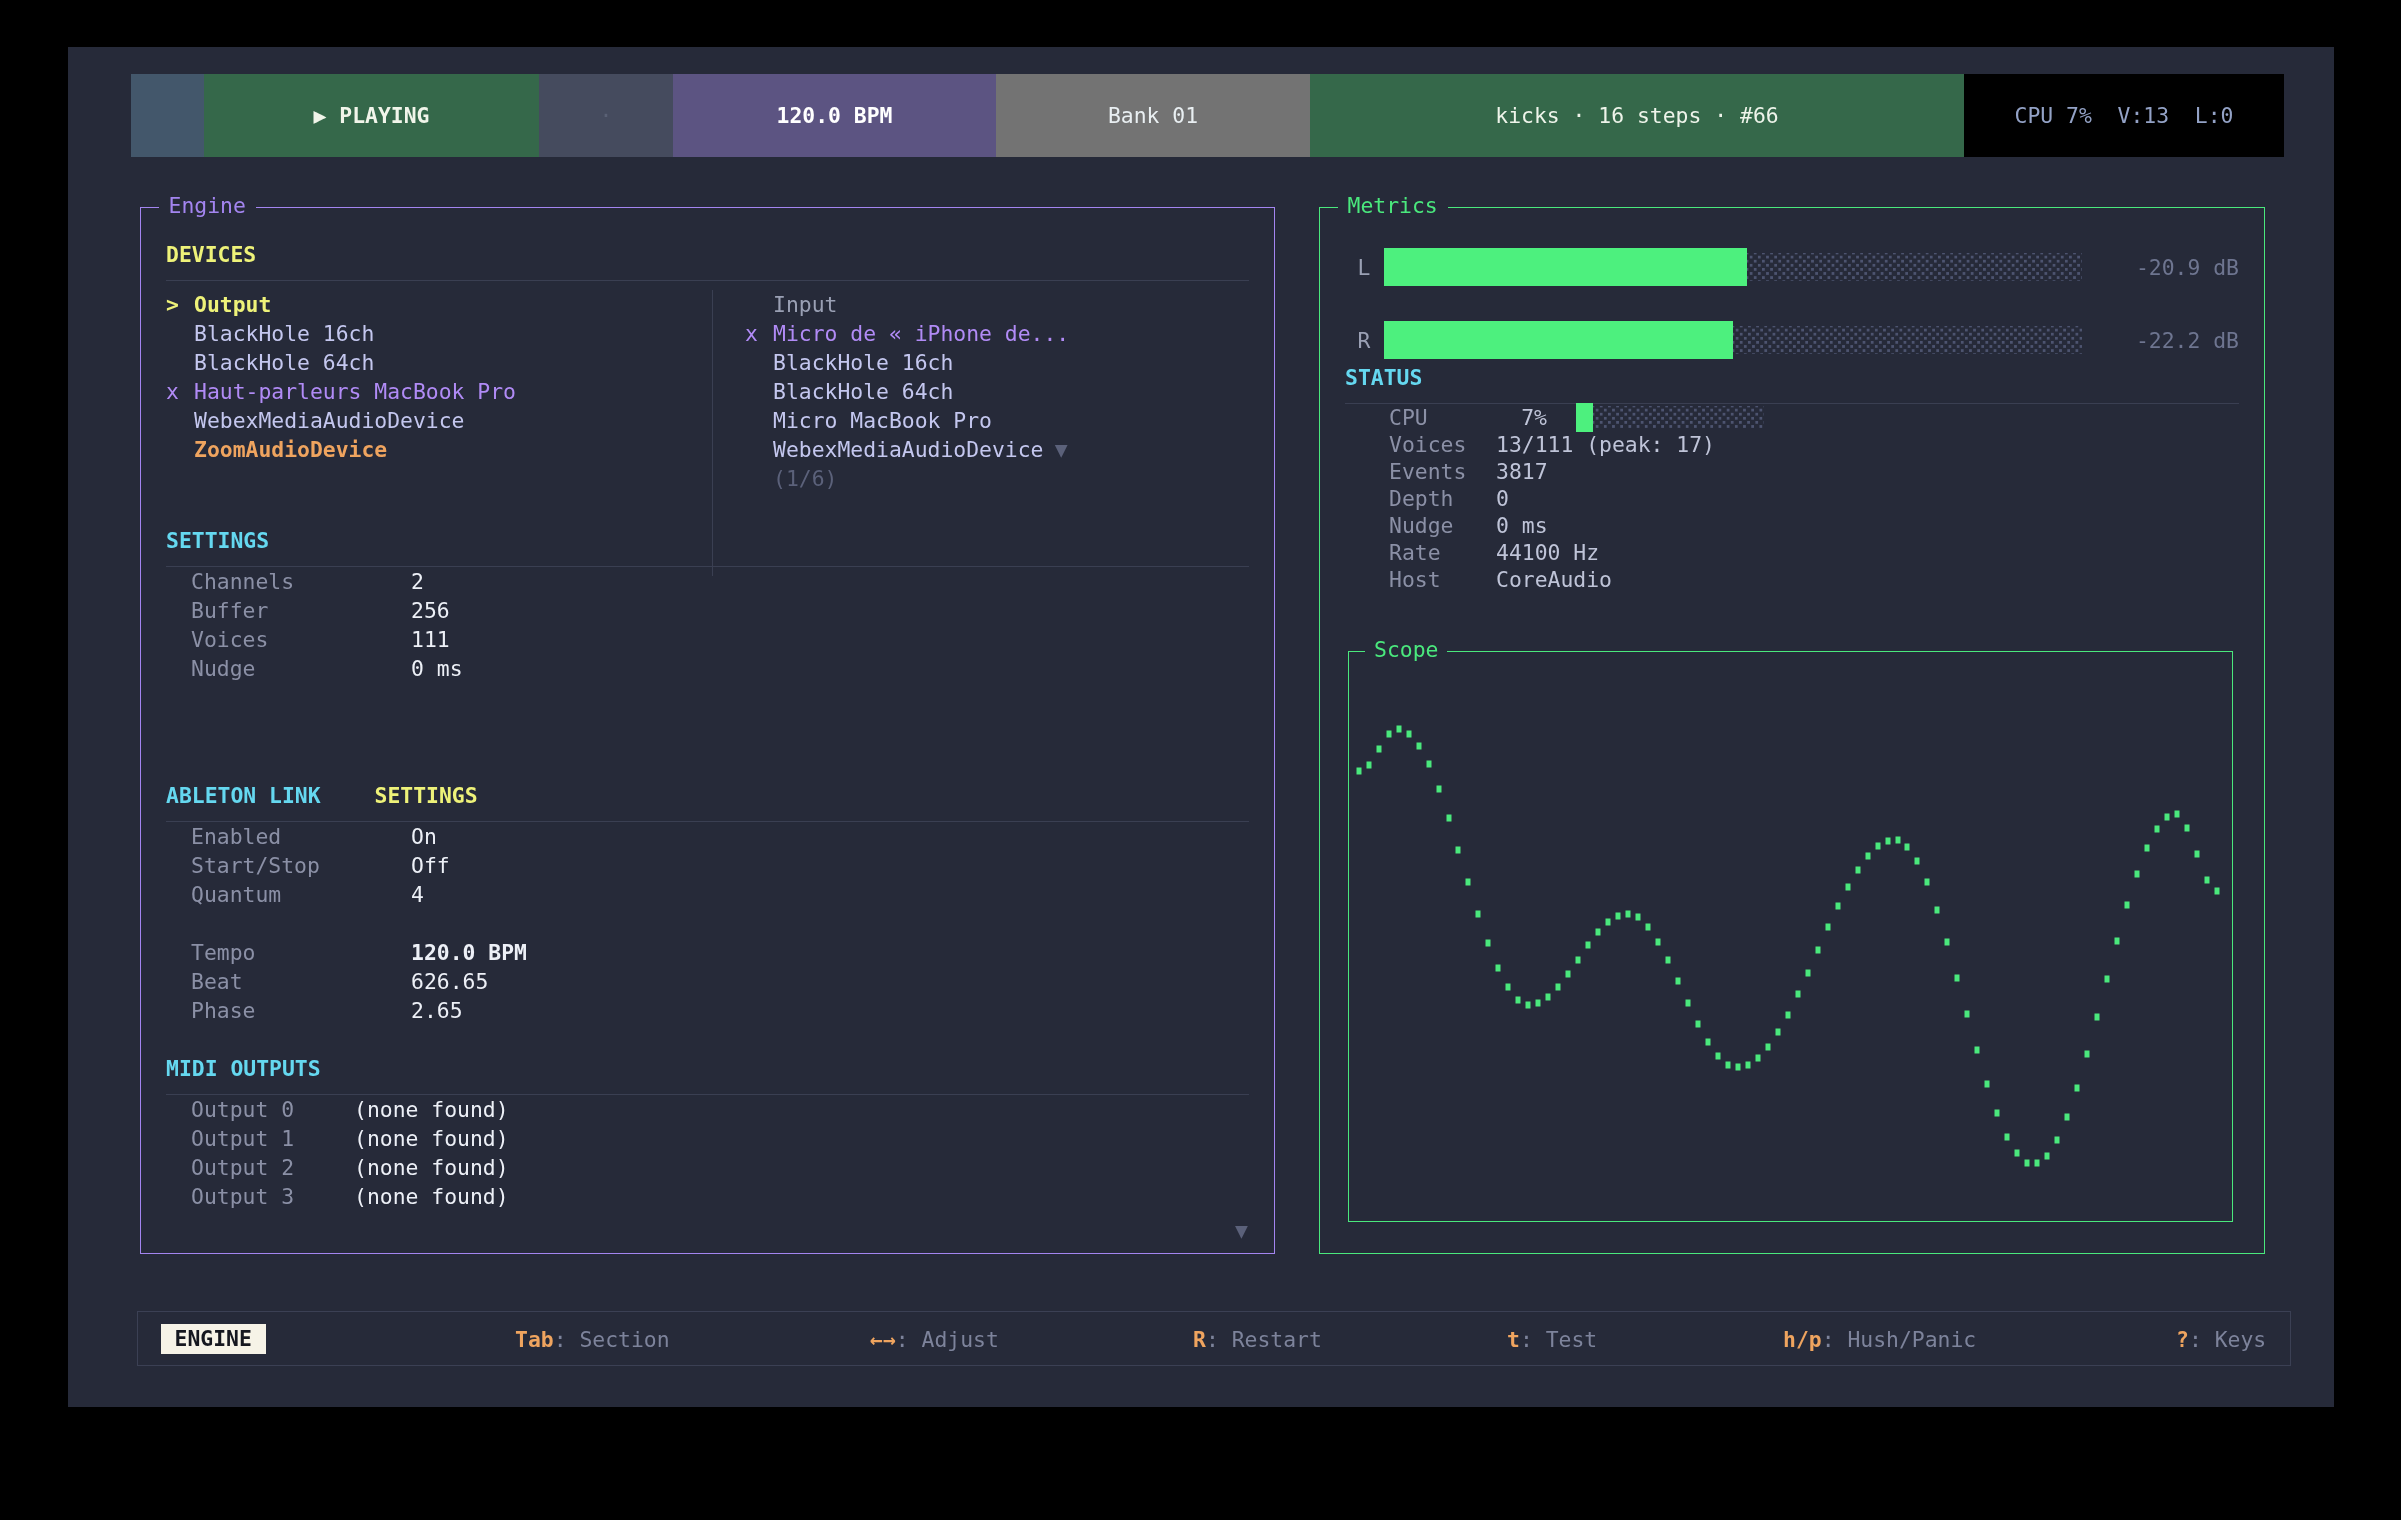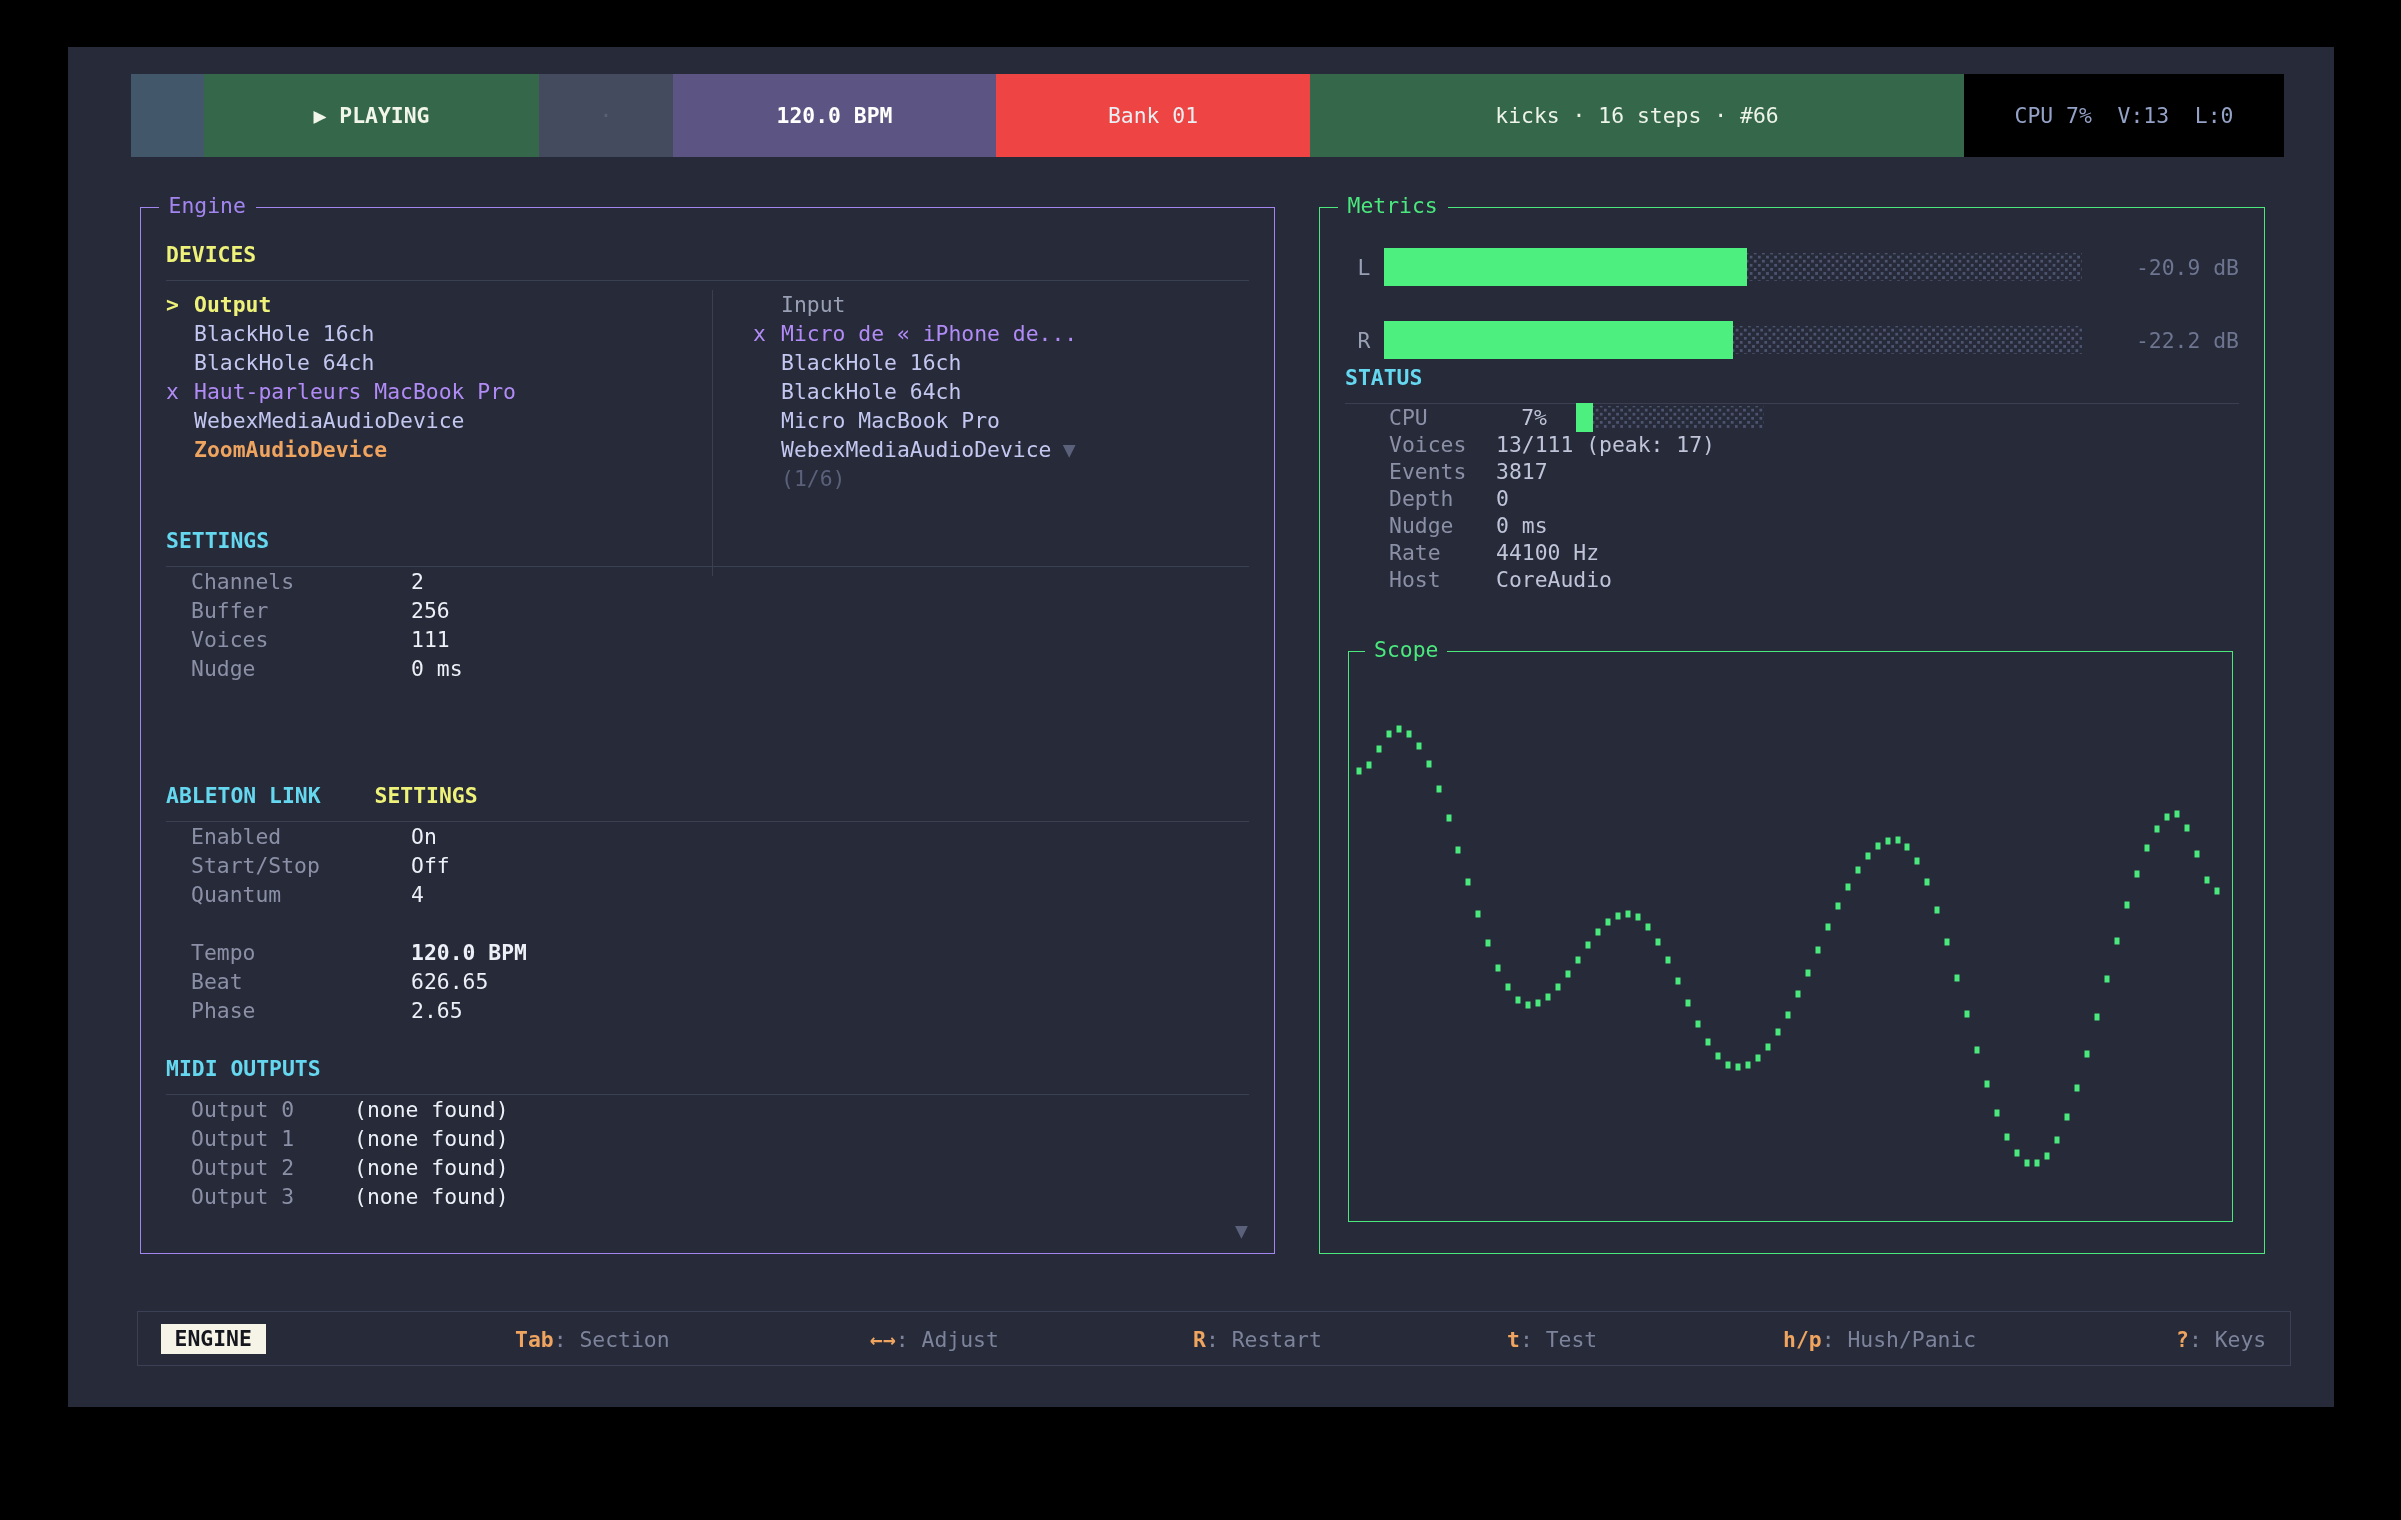--- a/index.html
+++ b/index.html
@@ -14,21 +14,21 @@
        font-family:"DejaVu Sans Mono","Liberation Mono",monospace;font-size:21.4px;color:var(--white)}
   #window{position:absolute;left:68px;top:47px;width:2266px;height:1360px;background:var(--bg)}
 
   
   .topbar{position:absolute;left:63px;top:27px;height:76px;display:flex;font-weight:bold}
   .seg{height:83px;display:flex;align-items:center;justify-content:center;white-space:pre}
   .seg-stub{width:73px;background:#43576b}
   .seg-transport{width:335px;background:#35684a;color:#f1f5ea}
   .seg-idle{width:134px;background:#454b5e;color:#5a6175;font-weight:normal}
   .seg-bpm{width:323px;background:#5c5482;color:#ffffff}
-  .seg-bank{width:314px;background:#ef4444;color:#e9eff2;font-weight:normal}
+  .seg-bank{width:314px;background:#737373;color:#e9eff2;font-weight:normal}
   .seg-track{width:654px;background:#35684a;color:#eef4ea;font-weight:normal}
   .seg-stats{width:320px;background:#000000;color:#93a2c6;font-weight:normal}
 
   
   .panel{position:absolute;top:160px;height:1047px}
   #engine-panel{left:72px;width:1135px;border:1.9px solid var(--purple)}
   #metrics-panel{left:1251px;width:946px;border:1.9px solid var(--green)}
   .panel-title{position:absolute;top:-16.3px;left:17.6px;background:var(--bg);padding:0 10px;line-height:28px}
   #engine-panel>.panel-title{color:var(--purple)}
   #metrics-panel>.panel-title{color:var(--green)}
@@ -45,21 +45,21 @@
   .tone-orange{color:var(--orange);font-weight:bold}
   .tone-lav{color:var(--lav)}
   .tone-vio{color:var(--vio)}
   .tone-gray{color:#9aa0b4}
   .tone-dim{color:var(--dim);font-weight:normal}
   .tone-dimmer{color:var(--dimmer);font-weight:normal}
 
   
   .dev-cols{display:flex;margin-top:8.8px}
   .dev-col-out{width:546px}
-  .dev-col-in{flex:1;border-left:1.3px solid var(--div);padding-left:40px;min-height:286px}
+  .dev-col-in{flex:1;border-left:1.3px solid var(--div);padding-left:32px;min-height:286px}
   .drow{height:29px;display:flex;align-items:center;white-space:pre}
   .dpre{width:28px;flex:none}
   .dsuf{margin-left:11.3px}
 
   
   .kv{height:29px;display:flex;align-items:center;padding-left:25px;white-space:pre}
   .kv .k{width:220px;flex:none;color:var(--grayl)}
   .kv .v{color:var(--white)}
   .kv-midi .k{width:163px}
   .rows2{margin-top:29px}

